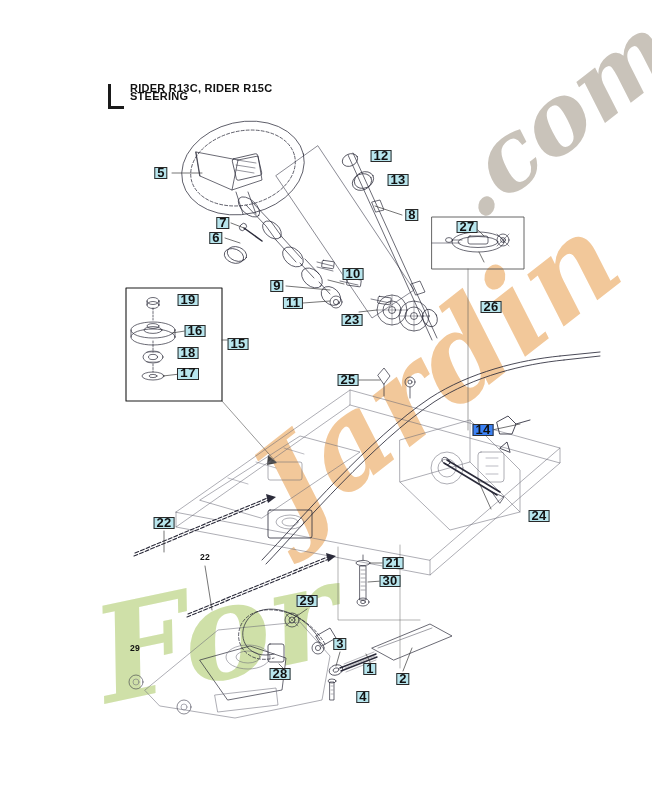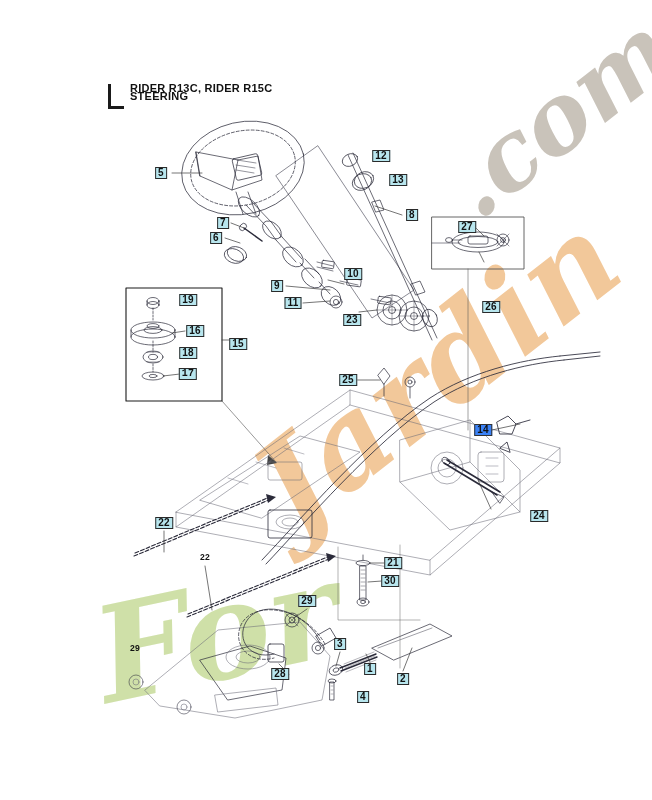--- a/index.html
+++ b/index.html
@@ -19,21 +19,21 @@
   #hdr{position:absolute;left:108px;top:84px;}
   #hdr .ell{position:absolute;left:0;top:0;width:13px;height:22px;
             border-left:3px solid #1a1a1a;border-bottom:3px solid #1a1a1a;}
   #hdr .txt{position:absolute;left:22px;top:0px;font-size:11px;font-weight:bold;
             color:#111;letter-spacing:.25px;line-height:8.4px;white-space:nowrap;}
 
   
   #art{position:absolute;left:0;top:0;width:652px;height:800px;}
 
   
-  .cal{position:absolute;font-size:10px;font-weight:bold;color:#111;
+  .cal{position:absolute;font-size:13px;font-weight:bold;color:#111;
        line-height:8px;text-align:center;white-space:nowrap;
        padding:1px 2px;border:.7px solid #2a2a2a;background:#b8e6ee;
        transform:translate(-50%,-50%);letter-spacing:.2px;}
   .cal.sel{background:#3b82f6;border-color:#333;}
   .cal.plain{background:transparent;border:none;color:#111;font-size:8.6px;padding:0;}
 </style>
 </head>
 <body>
 
 <div id="sheet">

